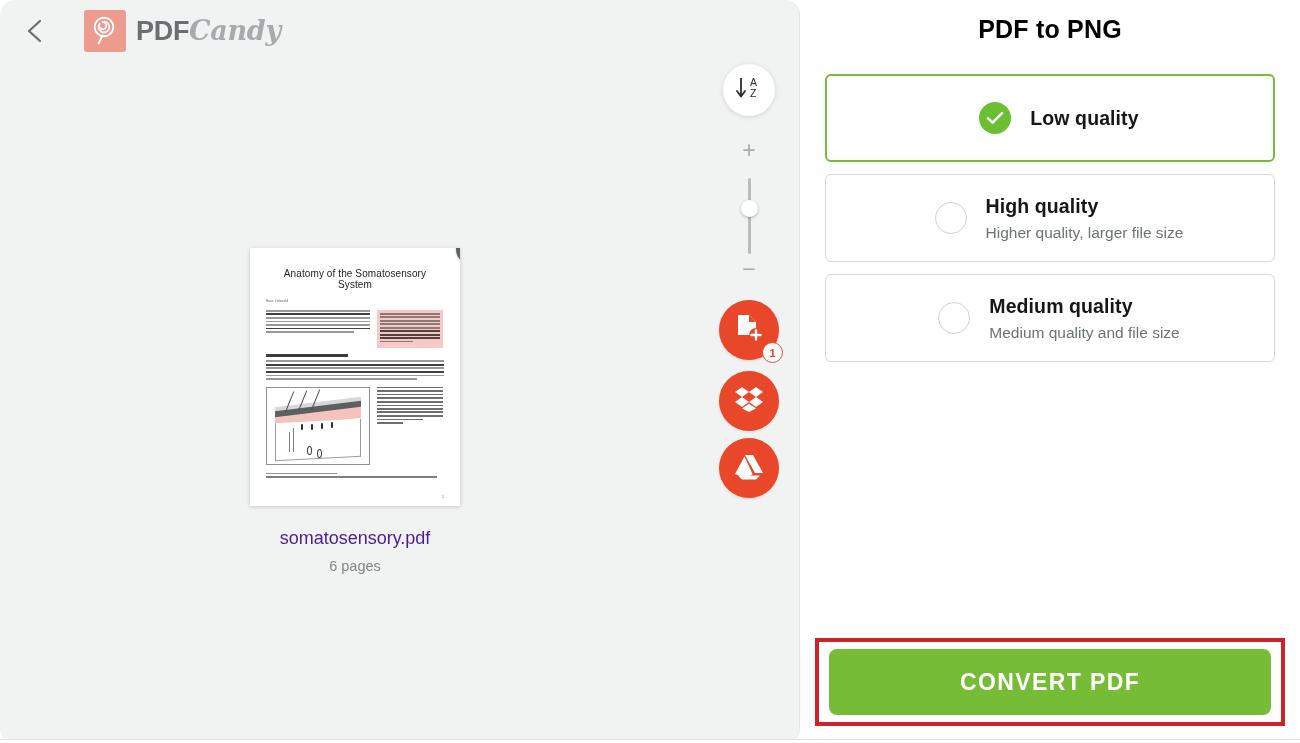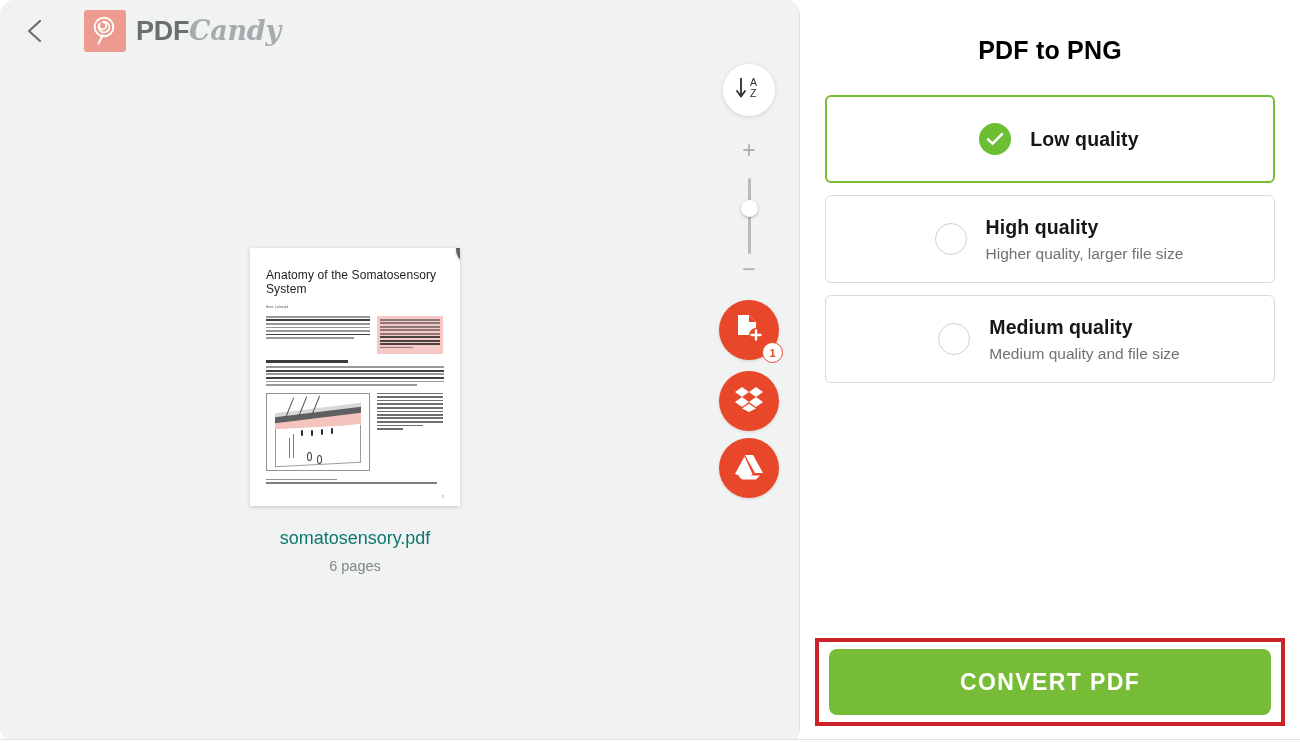--- a/index.html
+++ b/index.html
@@ -72,22 +72,23 @@
   .doc-page {
     position: relative;
     width: 210px; height: 258px;
     background: #ffffff;
     box-shadow: 0 1px 4px rgba(0,0,0,0.18);
     overflow: hidden;
     cursor: pointer;
   }
   .doc-inner { position: absolute; inset: 0; padding: 20px 16px 10px 16px; }
   .doc-title {
-    font-size: 12px; color: #1d1d1d; letter-spacing: 0.1px;
+    font-size: 10px; color: #1d1d1d; letter-spacing: 0.1px;
     margin-bottom: 9px;
+    text-align: center;
   }
   .doc-author {
     font-size: 3px; color: #555; margin-bottom: 7px; letter-spacing: .2px;
   }
   .doc-cols { display: flex; gap: 7px; }
   .doc-col-l { width: 104px; }
   .doc-col-r { width: 66px; }
   .tline {
     height: 1.6px; background: #6f7173; margin-bottom: 1.9px; opacity: .72;
   }
@@ -170,21 +171,21 @@
     color: #fff;
     font-size: 15px; font-weight: bold;
     display: flex; align-items: center; justify-content: center;
     box-shadow: 0 1px 3px rgba(0,0,0,.2);
   }
 
   .doc-name {
     margin-top: 22px;
     text-align: center;
     font-size: 18px;
-    color: #0f766e;
+    color: #4c1d95;
     white-space: nowrap;
   }
   .doc-pages {
     margin-top: 9px;
     text-align: center;
     font-size: 14.5px;
     color: #818688;
   }
 
   
@@ -240,21 +241,21 @@
   }
 
   
   .panel {
     position: relative;
     width: 500px; height: 743px;
     background: #ffffff;
     padding: 0 25px;
   }
   .panel-title {
-    margin-top: 36px;
+    margin-top: 15px;
     text-align: center;
     font-size: 25px;
     font-weight: bold;
     color: #000000;
     letter-spacing: .2px;
   }
   .options { margin-top: 30px; }
   .option {
     position: relative;
     height: 88px;

